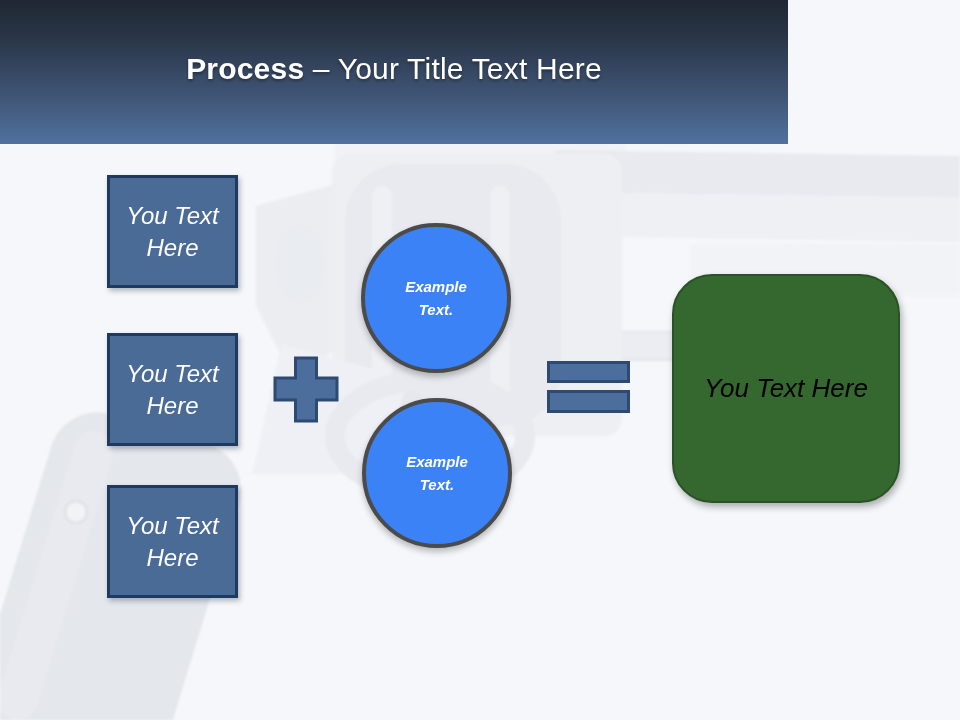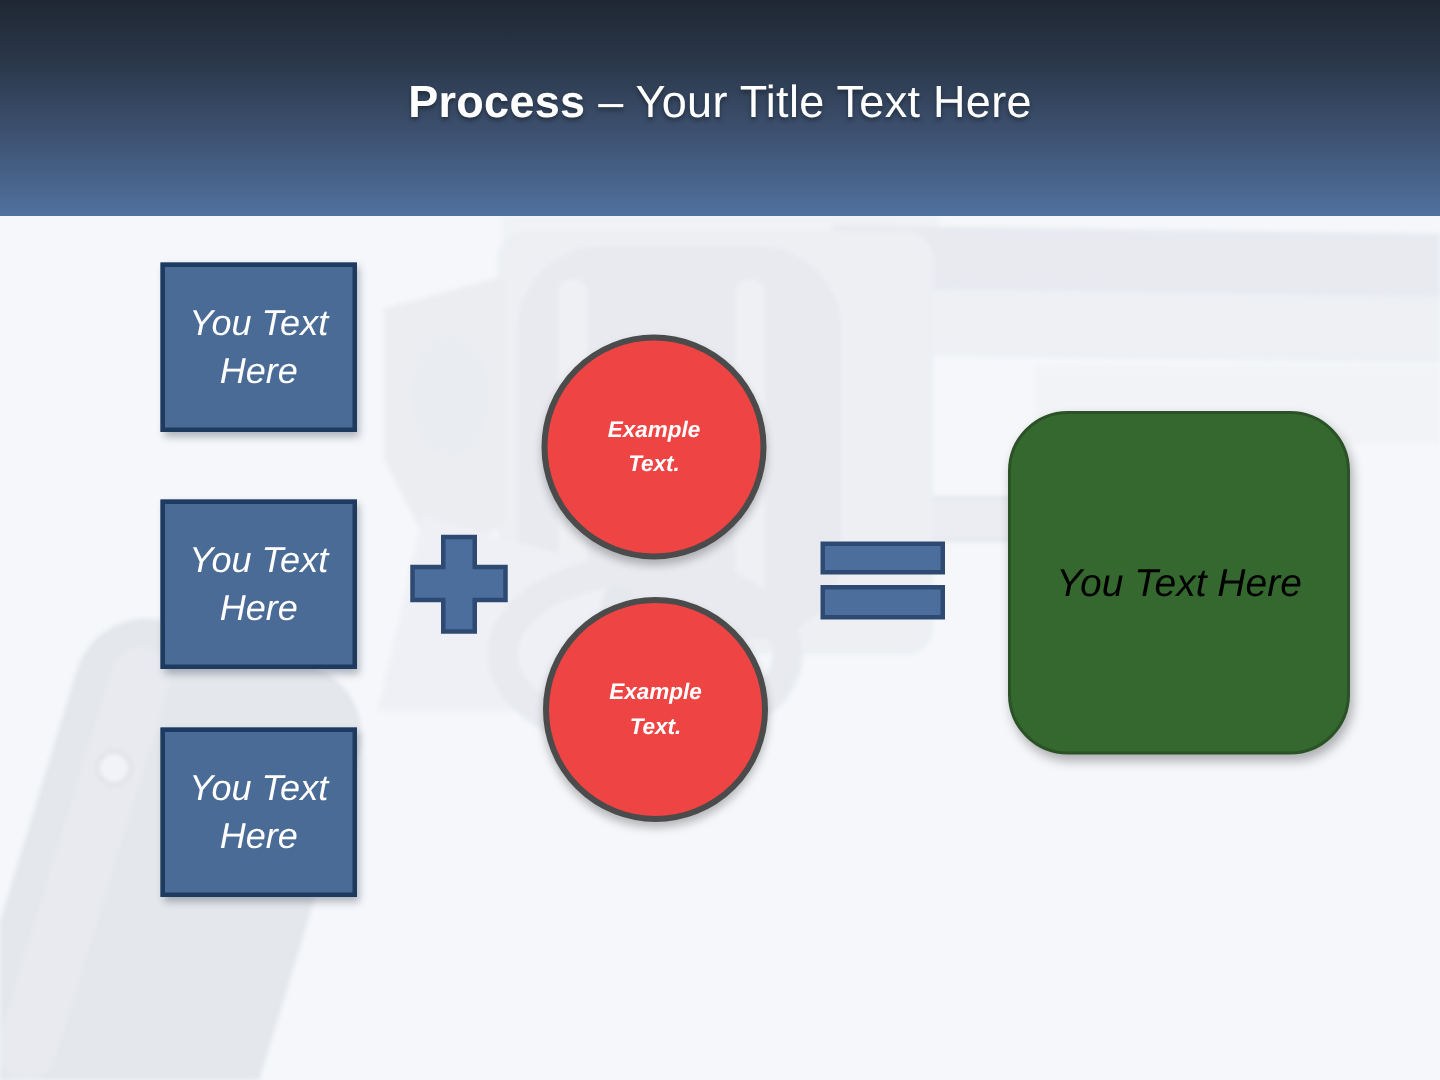--- a/index.html
+++ b/index.html
@@ -9,21 +9,21 @@
   .slide {
     position: relative;
     width: 960px; height: 720px;
     background: #f5f7fa;
     overflow: hidden;
   }
 
   
   .header {
     position: absolute; left: 0; top: 0;
-    width: 960px; height: 144px;
+    width: 788px; height: 144px;
     background: linear-gradient(180deg, #1f2733 0%, #2a3749 28%, #3d5170 62%, #50719e 100%);
   }
   .title {
     position: absolute; top: 52px; left: 0;
     width: 100%;
     text-align: center;
     color: #ffffff;
     font-size: 30px;
     letter-spacing: 0.2px;
     text-shadow: 0 2px 3px rgba(0,0,0,0.35);
@@ -60,21 +60,21 @@
   
   .op { position: absolute; }
   .op.plus  { left: 273px; top: 356px; }
   .op.equals{ left: 546px; top: 360px; }
 
   
   .example-circle {
     position: absolute;
     width: 150px; height: 150px;
     border-radius: 50%;
-    background: #ef4444;
+    background: #3b82f6;
     border: 4px solid #4b4b4b;
     box-shadow: 0 4px 6px rgba(0,0,0,0.25);
     display: flex; align-items: center; justify-content: center;
     color: #ffffff;
     font-size: 15px; font-weight: bold; font-style: italic;
     line-height: 1.55;
   }
   .example-circle.c1 { left: 361px; top: 223px; }
   .example-circle.c2 { left: 362px; top: 398px; }
   .example-circle .shape-label { padding: 0 28px; }

